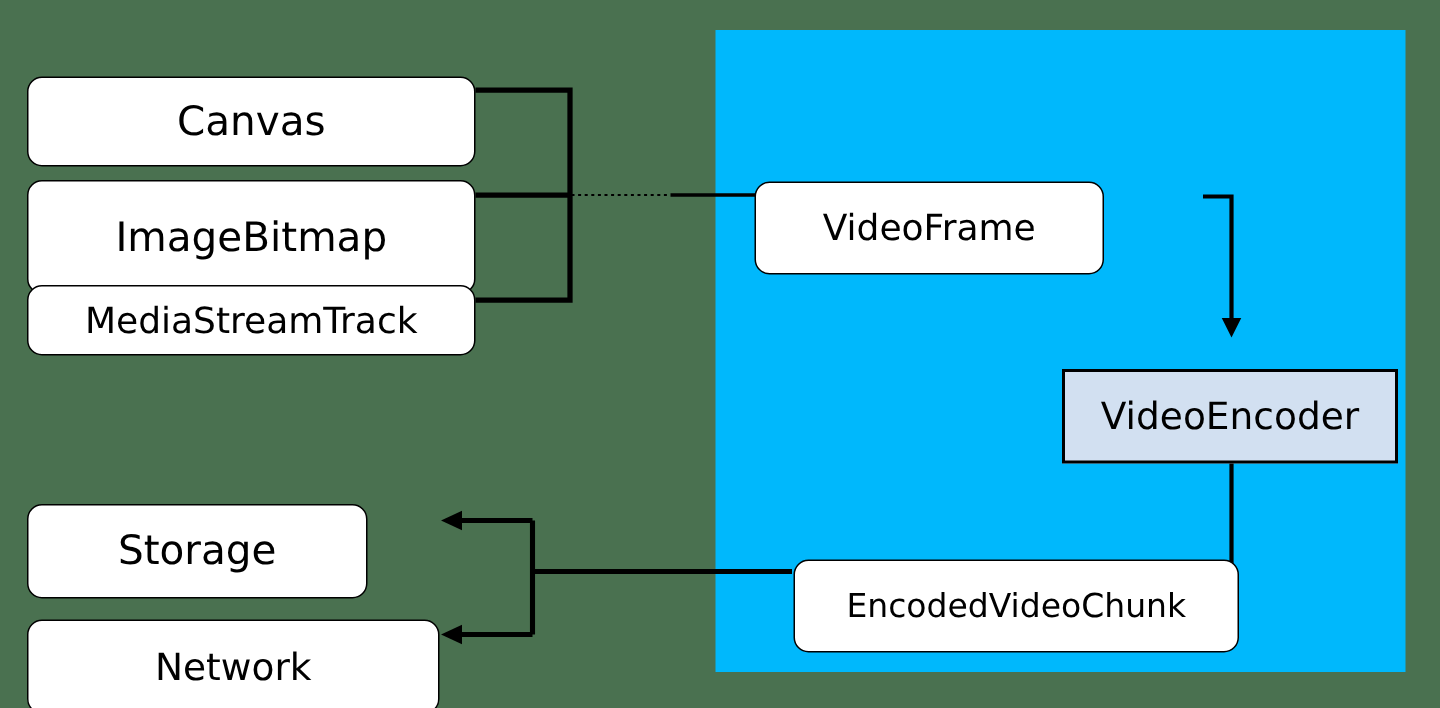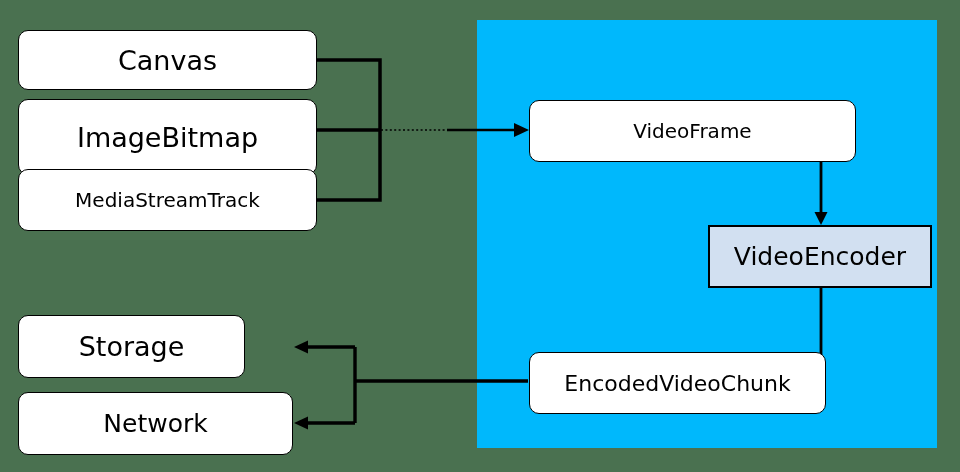--- a/index.html
+++ b/index.html
@@ -41,20 +41,21 @@
     position: absolute;
     box-sizing: border-box;
     background: var(--node-fill, #fff);
     border: 1.6px solid var(--line, #000);
     border-radius: 10px;
     display: flex;
     align-items: center;
     justify-content: center;
     color: var(--text, #000);
     white-space: nowrap;
+    margin-top: 21px;
   }
   .node.square {
     border-radius: 0;
     border-width: 2px;
     background: var(--encoder-fill, #d2e0f1);
   }
 </style>
 </head>
 <body>
 
@@ -93,25 +94,25 @@
   </svg>
 
   <div class="node" style="left:18px; top:30px; width:299px; height:60px; font-size:27px">
     <span>Canvas</span>
   </div>
 
   <div class="node" style="left:18px; top:99px; width:299px; height:76px; font-size:27px">
     <span>ImageBitmap</span>
   </div>
 
-  <div class="node" style="left:18px; top:169px; width:299px; height:62px; font-size:20px">
+  <div class="node" style="left:18px; top:169px; width:299px; height:47px; font-size:24px">
     <span>MediaStreamTrack</span>
   </div>
 
-  <div class="node" style="left:529px; top:100px; width:327px; height:62px; font-size:20px">
+  <div class="node" style="left:503px; top:100px; width:233px; height:62px; font-size:24px">
     <span>VideoFrame</span>
   </div>
 
   <div class="node square" style="left:708px; top:225px; width:224px; height:63px; font-size:25px">
     <span>VideoEncoder</span>
   </div>
 
   <div class="node" style="left:529px; top:352px; width:297px; height:62px; font-size:22px">
     <span>EncodedVideoChunk</span>
   </div>

